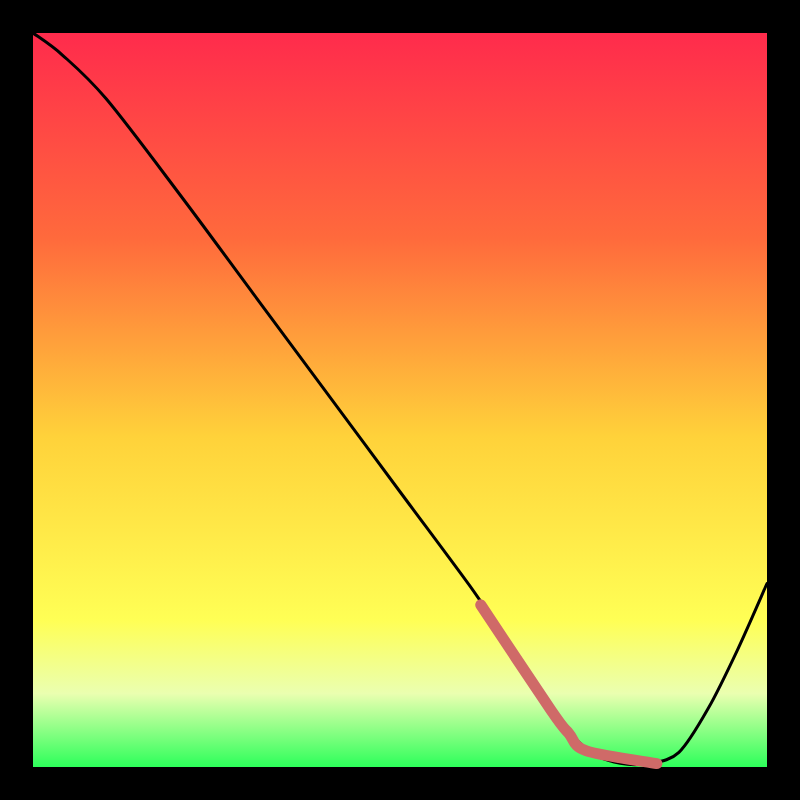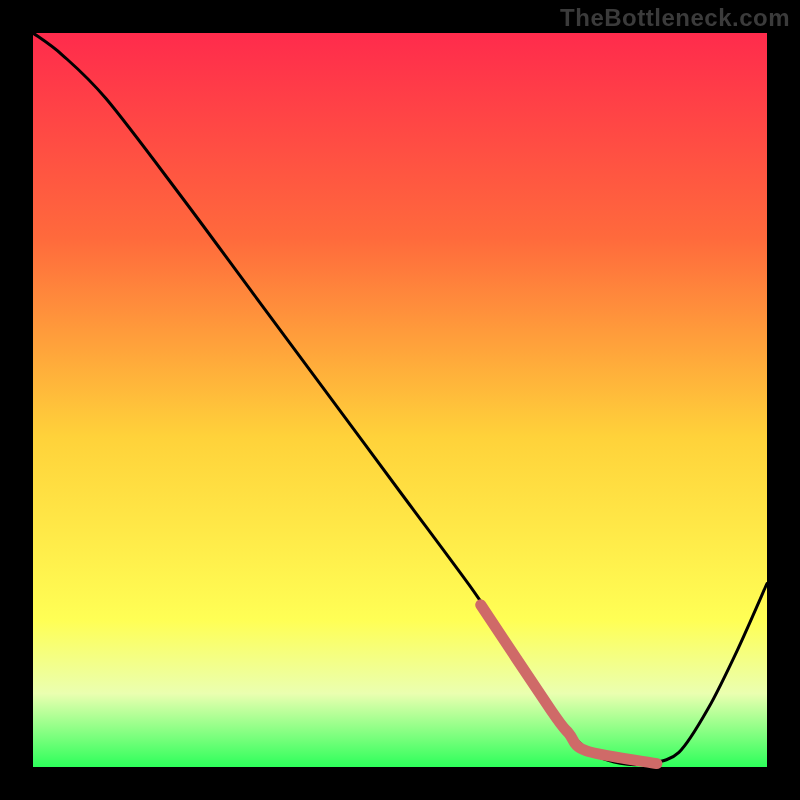--- a/index.html
+++ b/index.html
@@ -31,21 +31,20 @@
     position: absolute;
     top: 0;
     left: 0;
   }
 </style>
 </head>
 <body>
 
 <div class="frame">
 
-  <div class="watermark">TheBottleneck.com</div>
 
   <svg id="chart-svg" width="800" height="800" viewBox="0 0 800 800">
     <defs>
       <linearGradient id="bg-grad" x1="0" y1="0" x2="0" y2="1">
         <stop id="g0" offset="0%" stop-color="#ff2b4c"></stop>
         <stop id="g1" offset="28%" stop-color="#ff6a3c"></stop>
         <stop id="g2" offset="55%" stop-color="#ffd23a"></stop>
         <stop id="g3" offset="80%" stop-color="#ffff55"></stop>
         <stop id="g4" offset="90%" stop-color="#eaffb0"></stop>
         <stop id="g5" offset="100%" stop-color="#2dff5a"></stop>

